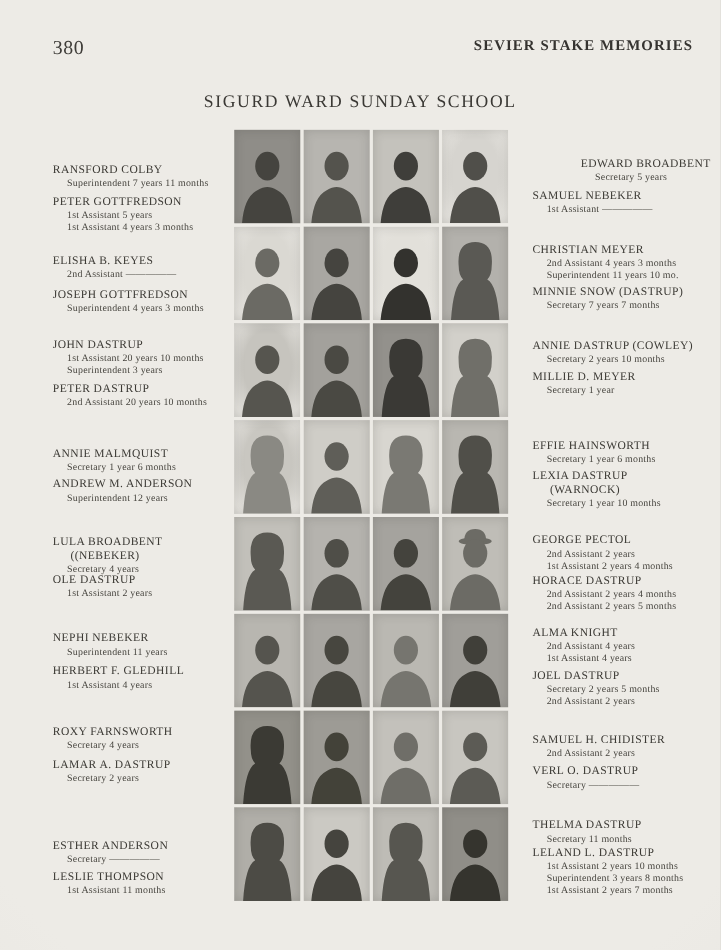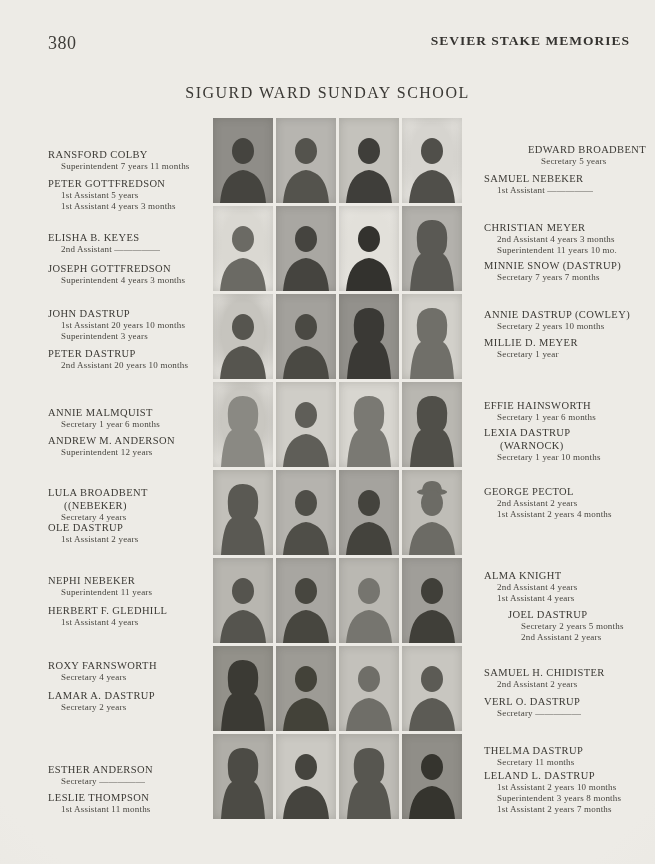--- a/index.html
+++ b/index.html
@@ -346,26 +346,31 @@
       <div class="entry" style="top: 426px;">
         <div class="name">LEXIA DASTRUP</div>
         <div class="name name2">(WARNOCK)</div>
         <div class="role">Secretary 1 year 10 months</div>
       </div>
       <div class="entry" style="top: 485px;">
         <div class="name">GEORGE PECTOL</div>
         <div class="role">2nd Assistant 2 years</div>
         <div class="role">1st Assistant 2 years 4 months</div>
       </div>
+      <div class="entry" style="top: 522px;">
+        <div class="name">HORACE DASTRUP</div>
+        <div class="role">2nd Assistant 2 years 4 months</div>
+        <div class="role">2nd Assistant 2 years 5 months</div>
+      </div>
       <div class="entry" style="top: 569px;">
         <div class="name">ALMA KNIGHT</div>
         <div class="role">2nd Assistant 4 years</div>
         <div class="role">1st Assistant 4 years</div>
       </div>
-      <div class="entry" style="top: 608px; margin-left: 24px;">
+      <div class="entry" style="top: 608px;">
         <div class="name">JOEL DASTRUP</div>
         <div class="role">Secretary 2 years 5 months</div>
         <div class="role">2nd Assistant 2 years</div>
       </div>
       <div class="entry" style="top: 666px;">
         <div class="name">SAMUEL H. CHIDISTER</div>
         <div class="role">2nd Assistant 2 years</div>
       </div>
       <div class="entry" style="top: 695px;">
         <div class="name">VERL O. DASTRUP</div>

